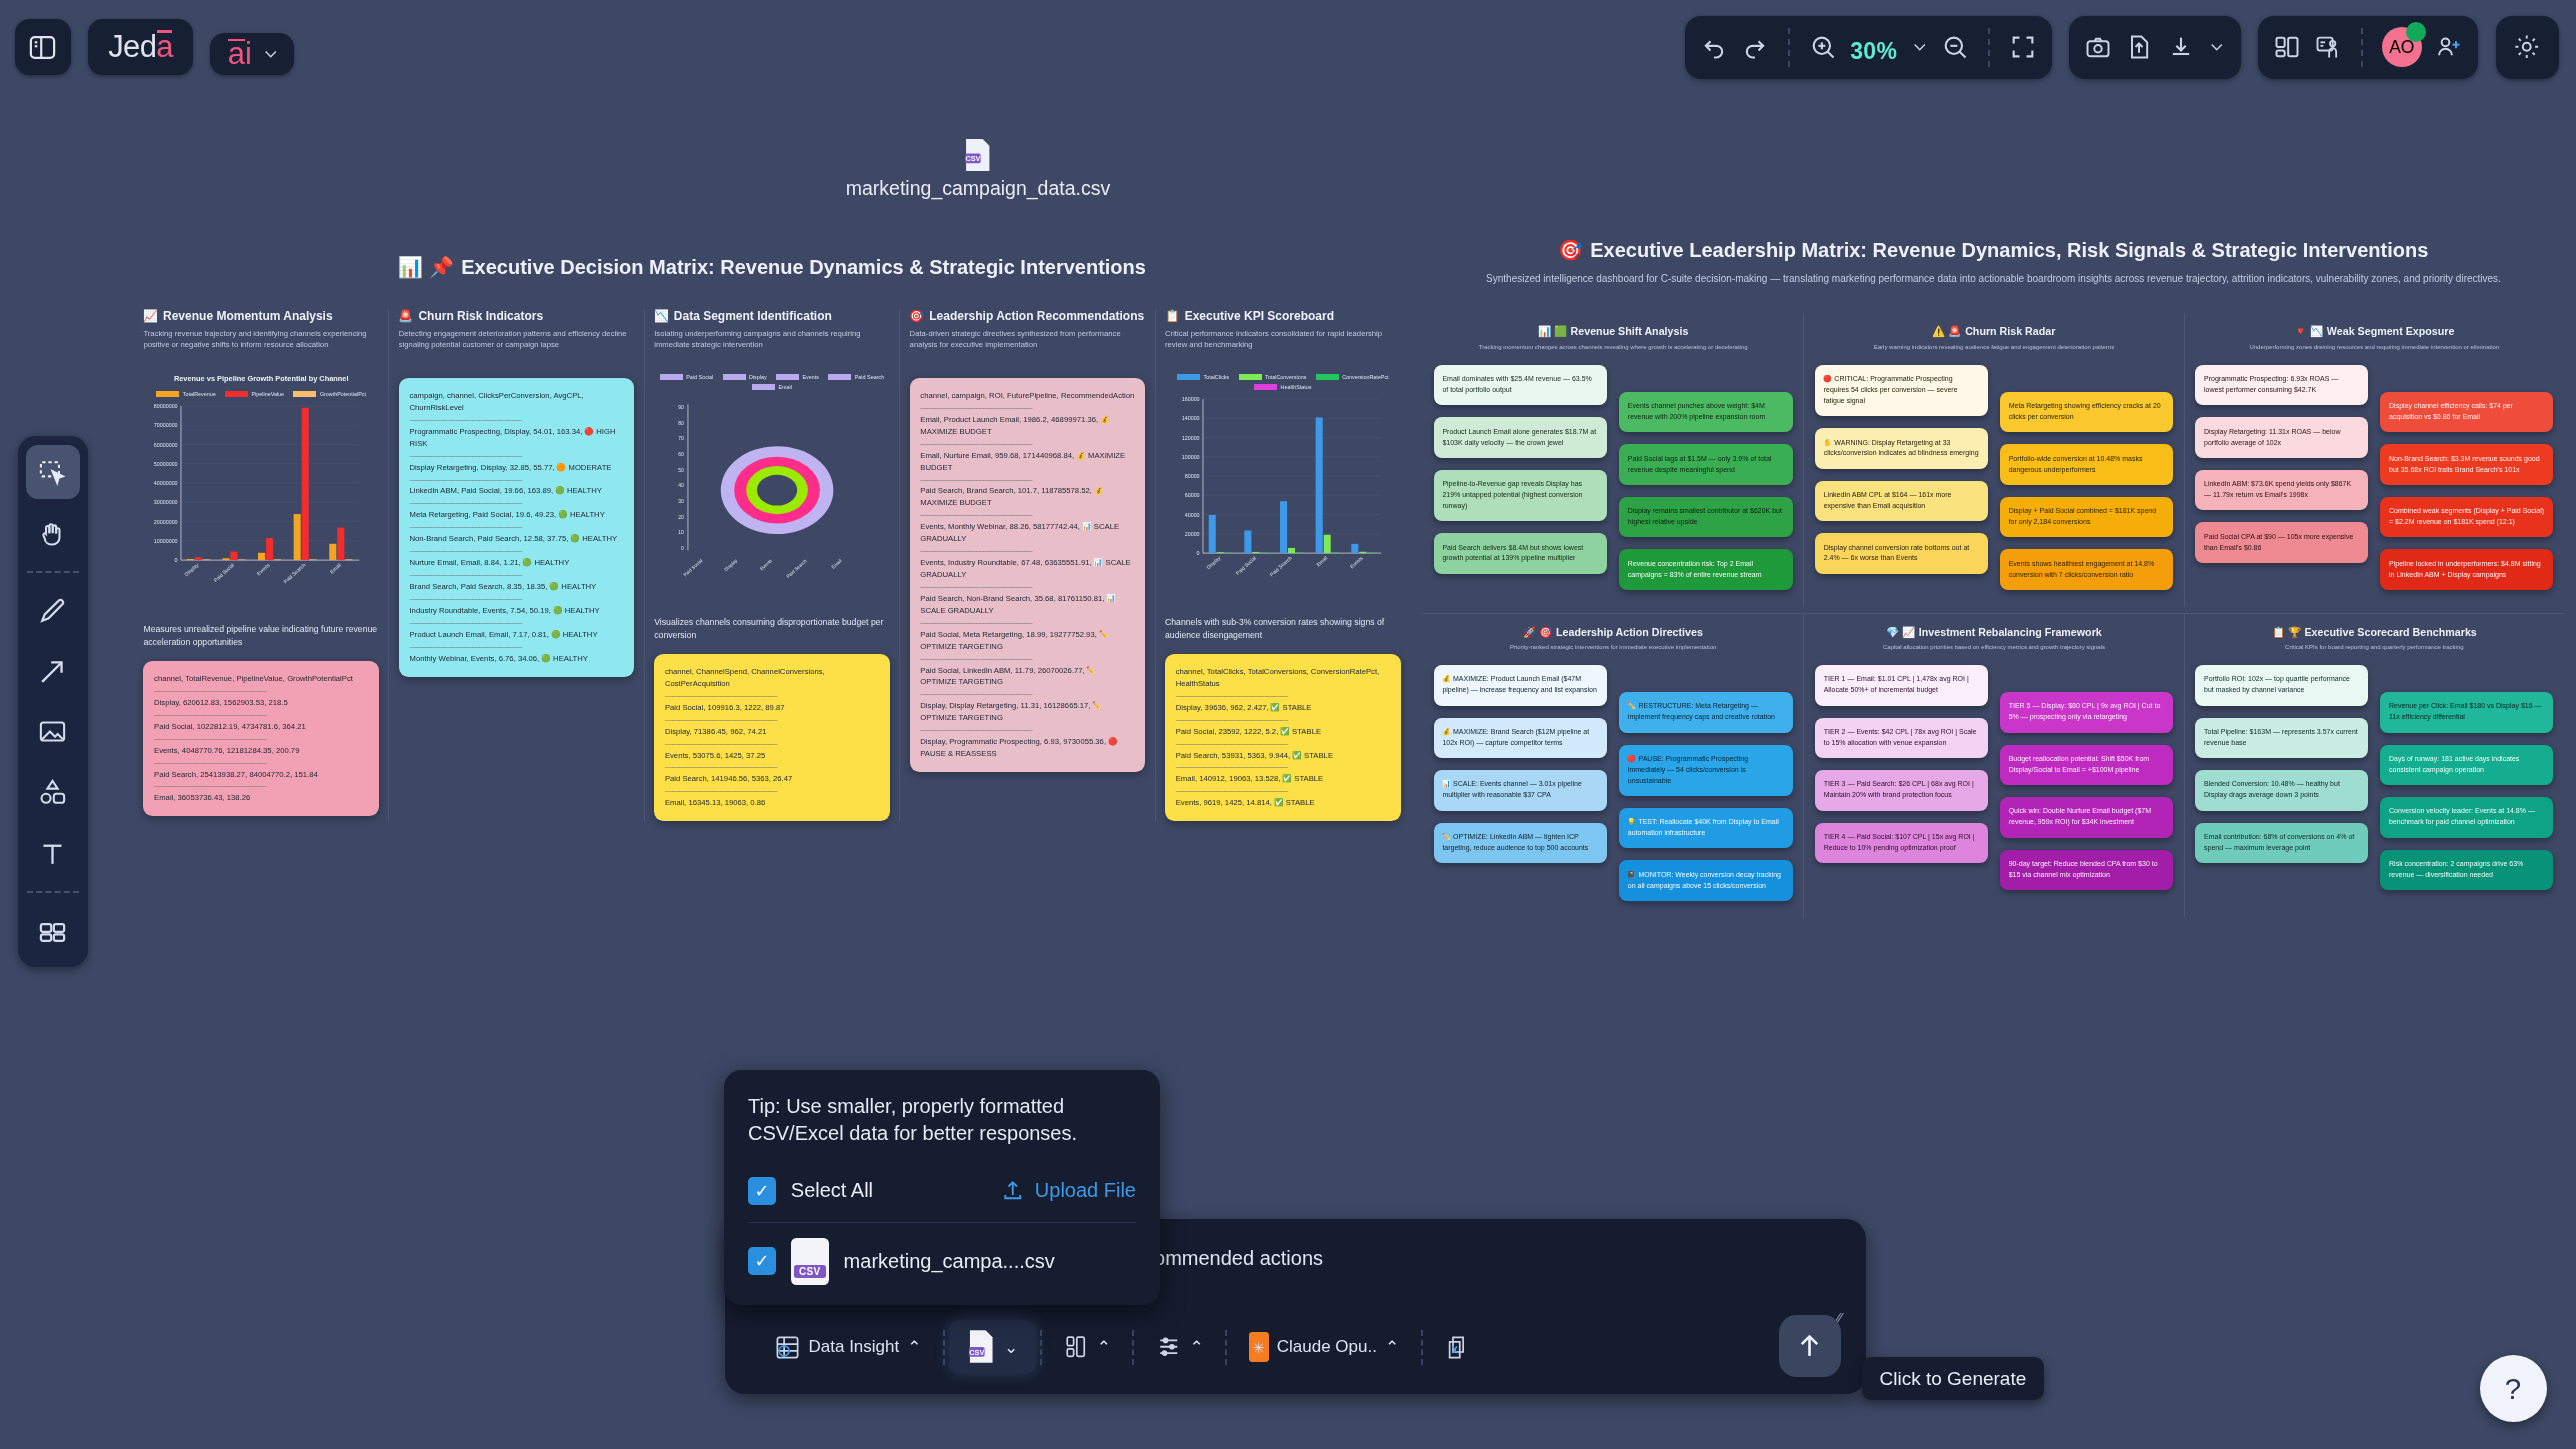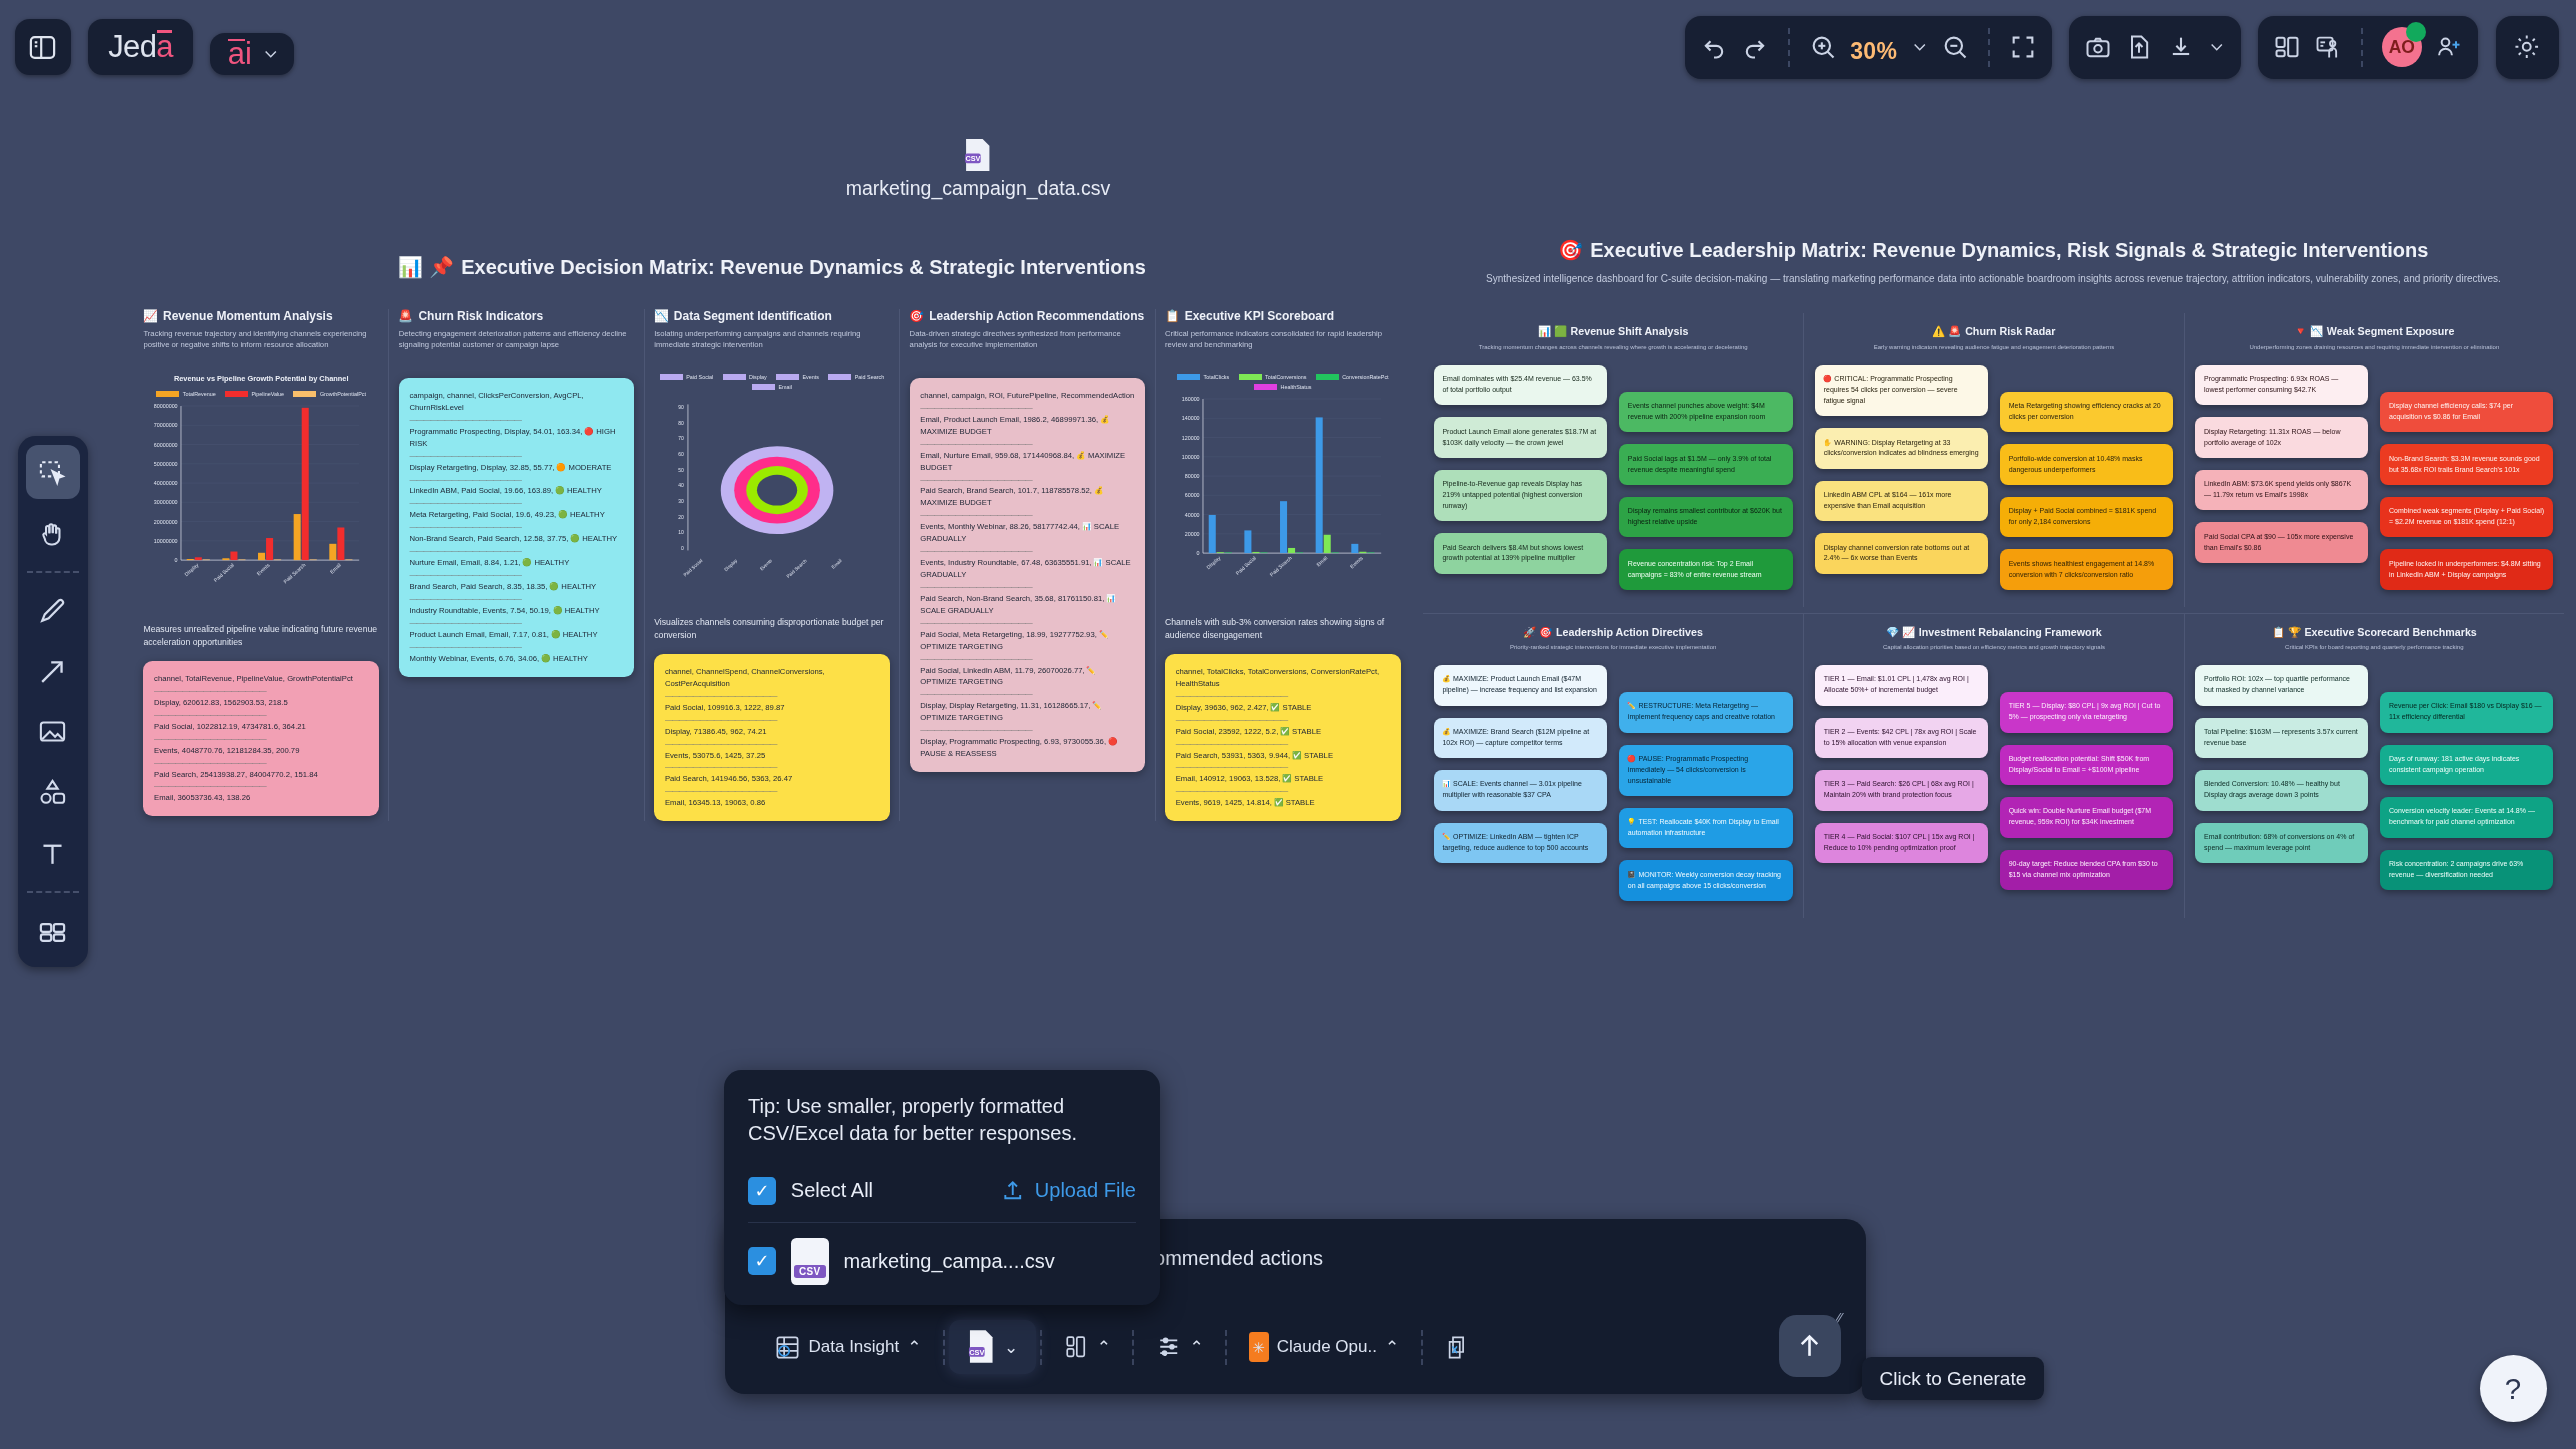--- a/index.html
+++ b/index.html
@@ -33,25 +33,25 @@
   .ai-txt { font-size: 31px; color: #f0557f; position: relative; }
   .ai-txt::before {
     content:""; position:absolute; left:0px; width:17.5px; top:2.7px; height:2.7px; background:#f0557f;
   }
 
   .tb-right { margin-left: auto; display: flex; align-items: center; gap: 17.5px; padding-right: 17.5px; }
   .grp { background:#171f33; border-radius: 16px; height: 63px; display:flex; align-items:center;
          padding: 0 14.8px; gap: 13.4px; box-shadow: 0 1.3px 5.4px rgba(0,0,0,.35); }
   .ic { display:flex; align-items:center; justify-content:center; color:#c8d0e2; }
   .vdiv { width:0; height:39px; border-left: 2px dashed #3c4763; margin: 0 5.4px; }
-  .zoomtxt { font-size: 23px; color:#fdba74; font-weight: 700; letter-spacing:0.3px;margin-top:8px; }
+  .zoomtxt { font-size: 23px; color:#5eead4; font-weight: 700; letter-spacing:0.3px;margin-top:8px; }
   .chev { color:#c8d0e2; font-size: 17.5px; }
   .avatar {
     width: 40px; height: 40px; border-radius: 50%;
-    background: #f4728f; color:#7f1d1d; font-size: 17.5px; font-weight:700;
+    background: #f4728f; color:#000000; font-size: 17.5px; font-weight:400;
     display:flex; align-items:center; justify-content:center; position: relative;
   }
   .avatar .dot { position:absolute; right:-4px; top:-4.7px; width:20px; height:20px;
                  border-radius:50%; background:#12a95c; }
 
   
   .lefttools {
     position:absolute; left:17.5px; top:436px; width:70px;
     background:#1b2540; border-radius: 17.5px; padding: 9.4px 0;
     display:flex; flex-direction:column; align-items:center; gap:6.7px; z-index:35;

